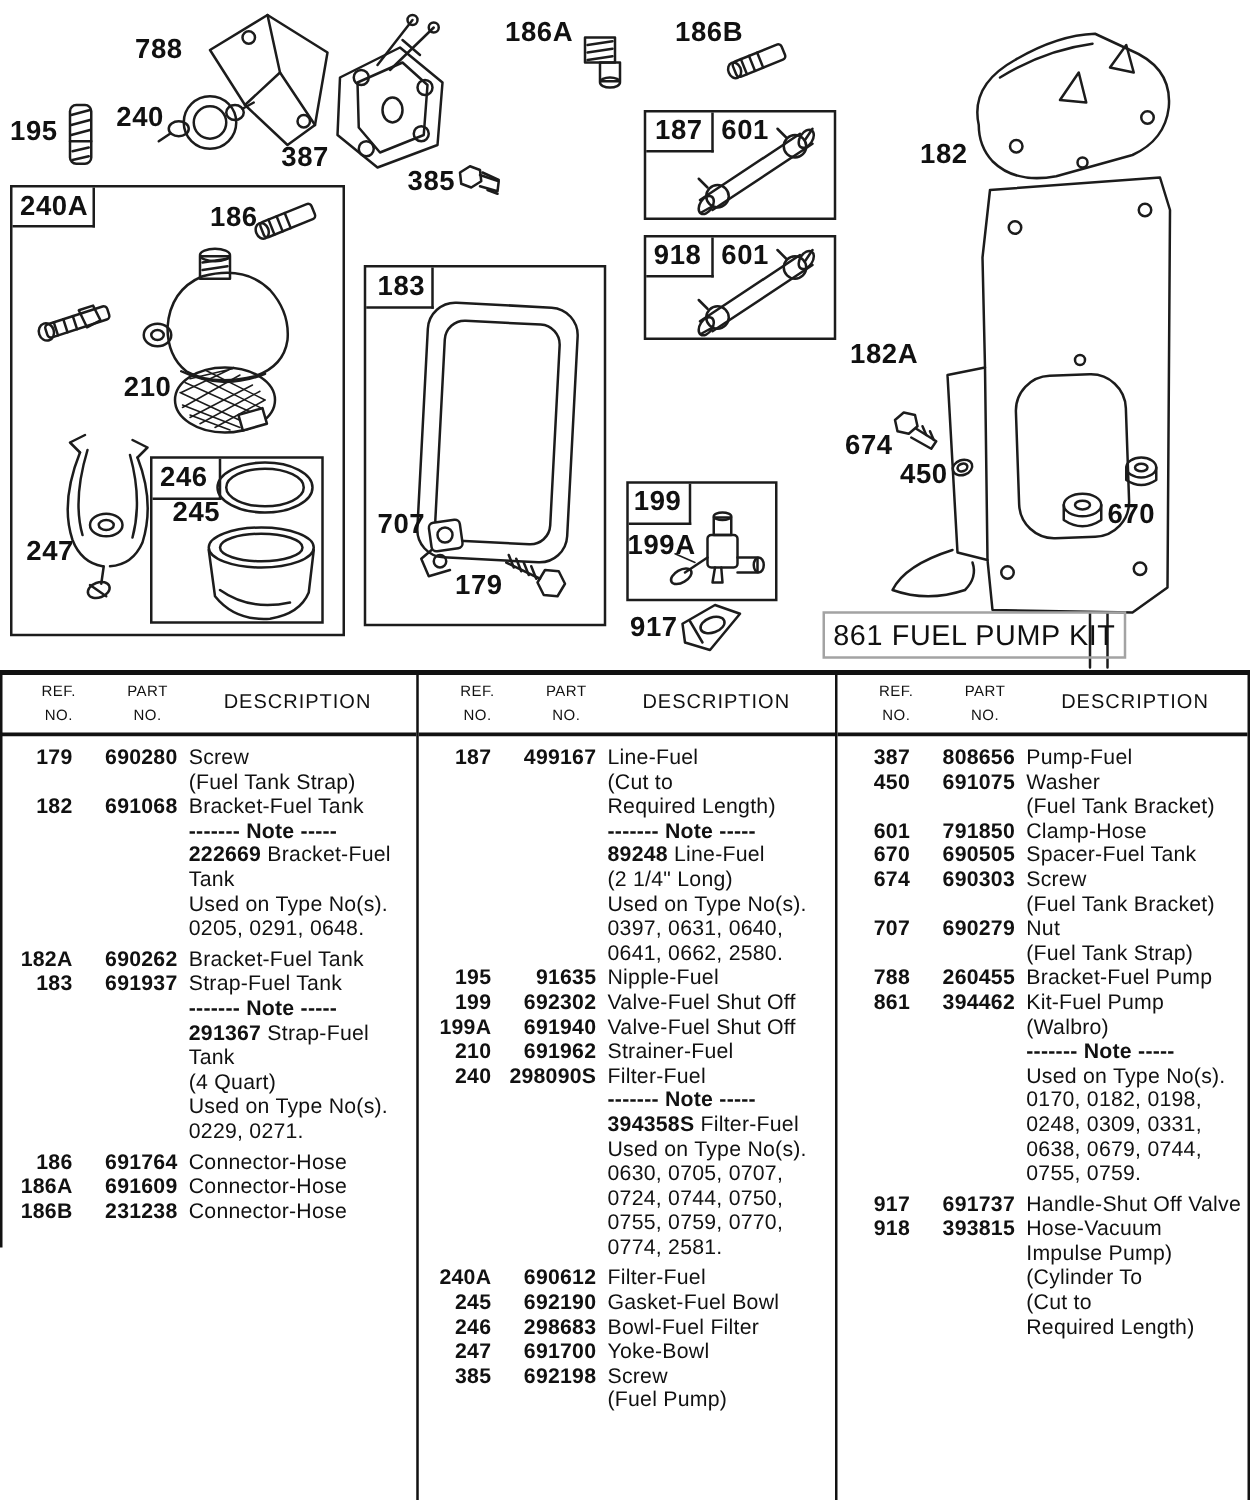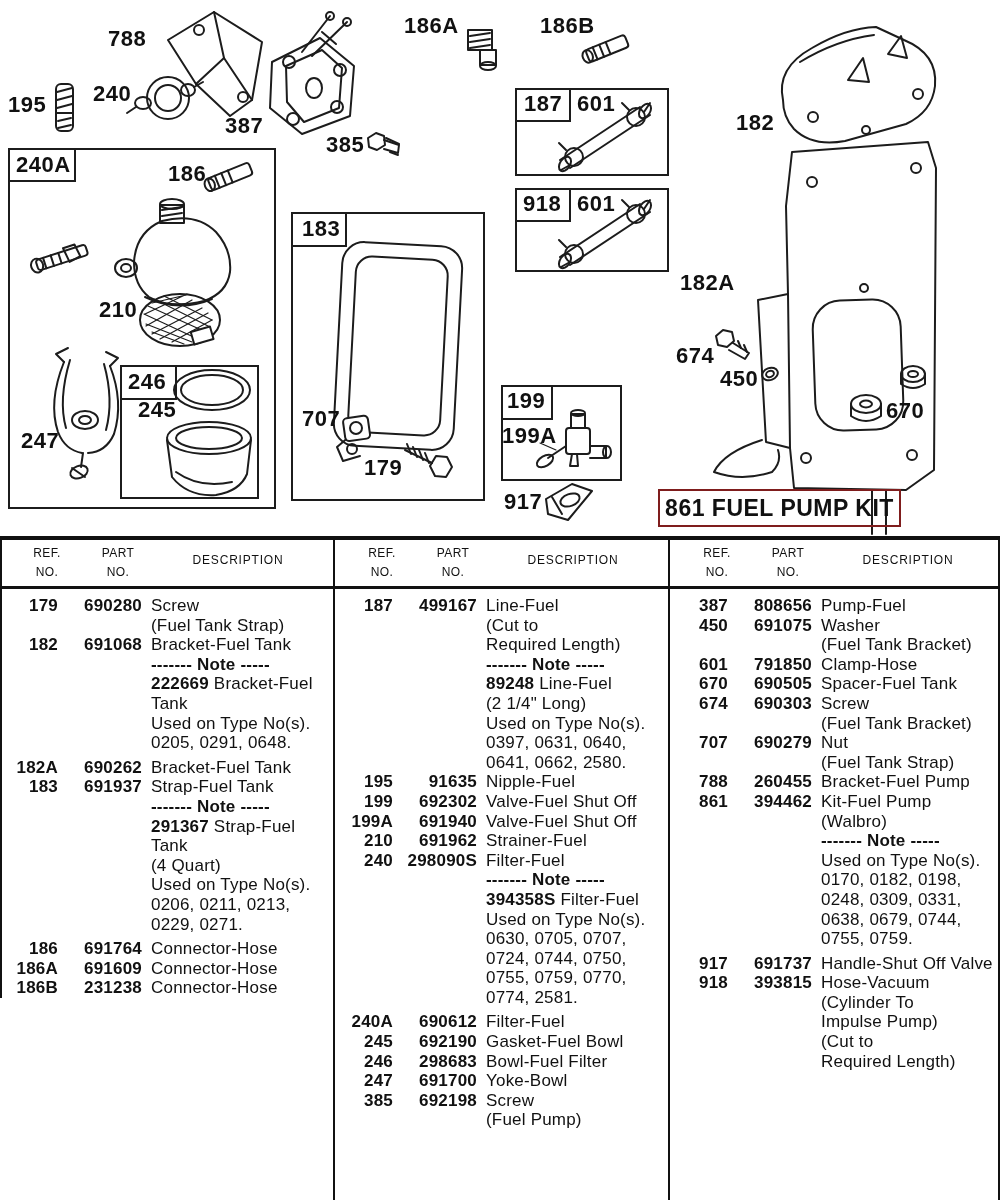--- a/index.html
+++ b/index.html
@@ -7,31 +7,31 @@
         font-family:"Liberation Sans",sans-serif;color:#111;}
   
   .diagram{position:absolute;left:0;top:0;width:1000px;height:536px;}
   .art{position:absolute;left:0;top:0;}
   .art *{stroke:#1c1c1c;stroke-width:2;fill:none;stroke-linejoin:round;stroke-linecap:round;}
   .art .wfill{fill:#ffffff;}
   .art .thin{stroke-width:1.2;}
   .inset{position:absolute;border:2px solid #1c1c1c;}
   .inset .cell{position:absolute;left:0;top:0;border-right:2px solid #1c1c1c;border-bottom:2px solid #1c1c1c;}
   .plabel{position:absolute;font-weight:bold;font-size:22px;letter-spacing:.5px;white-space:nowrap;z-index:5;}
-  .kitbox{position:absolute;left:658px;top:489px;width:239px;height:34px;border:2px solid #7f1d1d;
-          display:flex;align-items:center;justify-content:center;font-weight:bold;font-size:23px;letter-spacing:.5px;}
+  .kitbox{position:absolute;left:658px;top:489px;width:239px;height:34px;border:2px solid #a3a3a3;
+          display:flex;align-items:center;justify-content:center;font-weight:normal;font-size:23px;letter-spacing:.5px;}
   
   .ptable{position:absolute;left:0;top:536px;width:1000px;height:664px;border-top:4px solid #111;}
   .vline{position:absolute;top:0;width:2px;background:#111;}
   .pcol{position:absolute;top:0;height:100%;}
   .pcol-header{position:relative;height:46px;border-bottom:3px solid #111;}
   .h-ref,.h-part{position:absolute;top:4px;white-space:pre-line;text-align:center;font-size:12px;line-height:19px;letter-spacing:.4px;}
   .h-ref{left:16px;width:62px;}
   .h-part{left:86px;width:64px;}
-  .h-desc{position:absolute;left:156px;top:13px;width:164px;text-align:center;font-size:12px;letter-spacing:.8px;}
+  .h-desc{position:absolute;left:156px;top:13px;width:164px;text-align:center;font-size:16px;letter-spacing:.8px;}
   .pcol-body{padding-top:7px;}
   .trow{display:flex;font-size:17px;line-height:19.6px;letter-spacing:.2px;}
   .trow.gap{margin-top:5px;}
   .tref{width:58px;text-align:right;font-weight:bold;flex:none;}
   .tpart{width:84px;text-align:right;font-weight:bold;flex:none;}
   .tdesc{margin-left:9px;white-space:nowrap;}
   .tdesc b{font-weight:bold;}
 </style>
 </head>
 <body>
@@ -355,25 +355,20 @@
             <span class="tdesc">(4 Quart)</span>
           </div>
           <div class="trow">
             <span class="tref"></span>
             <span class="tpart"></span>
             <span class="tdesc">Used on Type No(s).</span>
           </div>
           <div class="trow">
             <span class="tref"></span>
             <span class="tpart"></span>
-            <span class="tdesc">0206, 0211, 0213,</span>
-          </div>
-          <div class="trow">
-            <span class="tref"></span>
-            <span class="tpart"></span>
             <span class="tdesc">0229, 0271.</span>
           </div>
           <div class="trow gap">
             <span class="tref">186</span>
             <span class="tpart">691764</span>
             <span class="tdesc">Connector-Hose</span>
           </div>
           <div class="trow">
             <span class="tref">186A</span>
             <span class="tpart">691609</span>
@@ -637,26 +632,26 @@
             <span class="tdesc">Handle-Shut Off Valve</span>
           </div>
           <div class="trow">
             <span class="tref">918</span>
             <span class="tpart">393815</span>
             <span class="tdesc">Hose-Vacuum</span>
           </div>
           <div class="trow">
             <span class="tref"></span>
             <span class="tpart"></span>
+            <span class="tdesc">Impulse Pump)</span>
+          </div>
+          <div class="trow">
+            <span class="tref"></span>
+            <span class="tpart"></span>
             <span class="tdesc">(Cylinder To</span>
-          </div>
-          <div class="trow">
-            <span class="tref"></span>
-            <span class="tpart"></span>
-            <span class="tdesc">Impulse Pump)</span>
           </div>
           <div class="trow">
             <span class="tref"></span>
             <span class="tpart"></span>
             <span class="tdesc">(Cut to</span>
           </div>
           <div class="trow">
             <span class="tref"></span>
             <span class="tpart"></span>
             <span class="tdesc">Required Length)</span>

